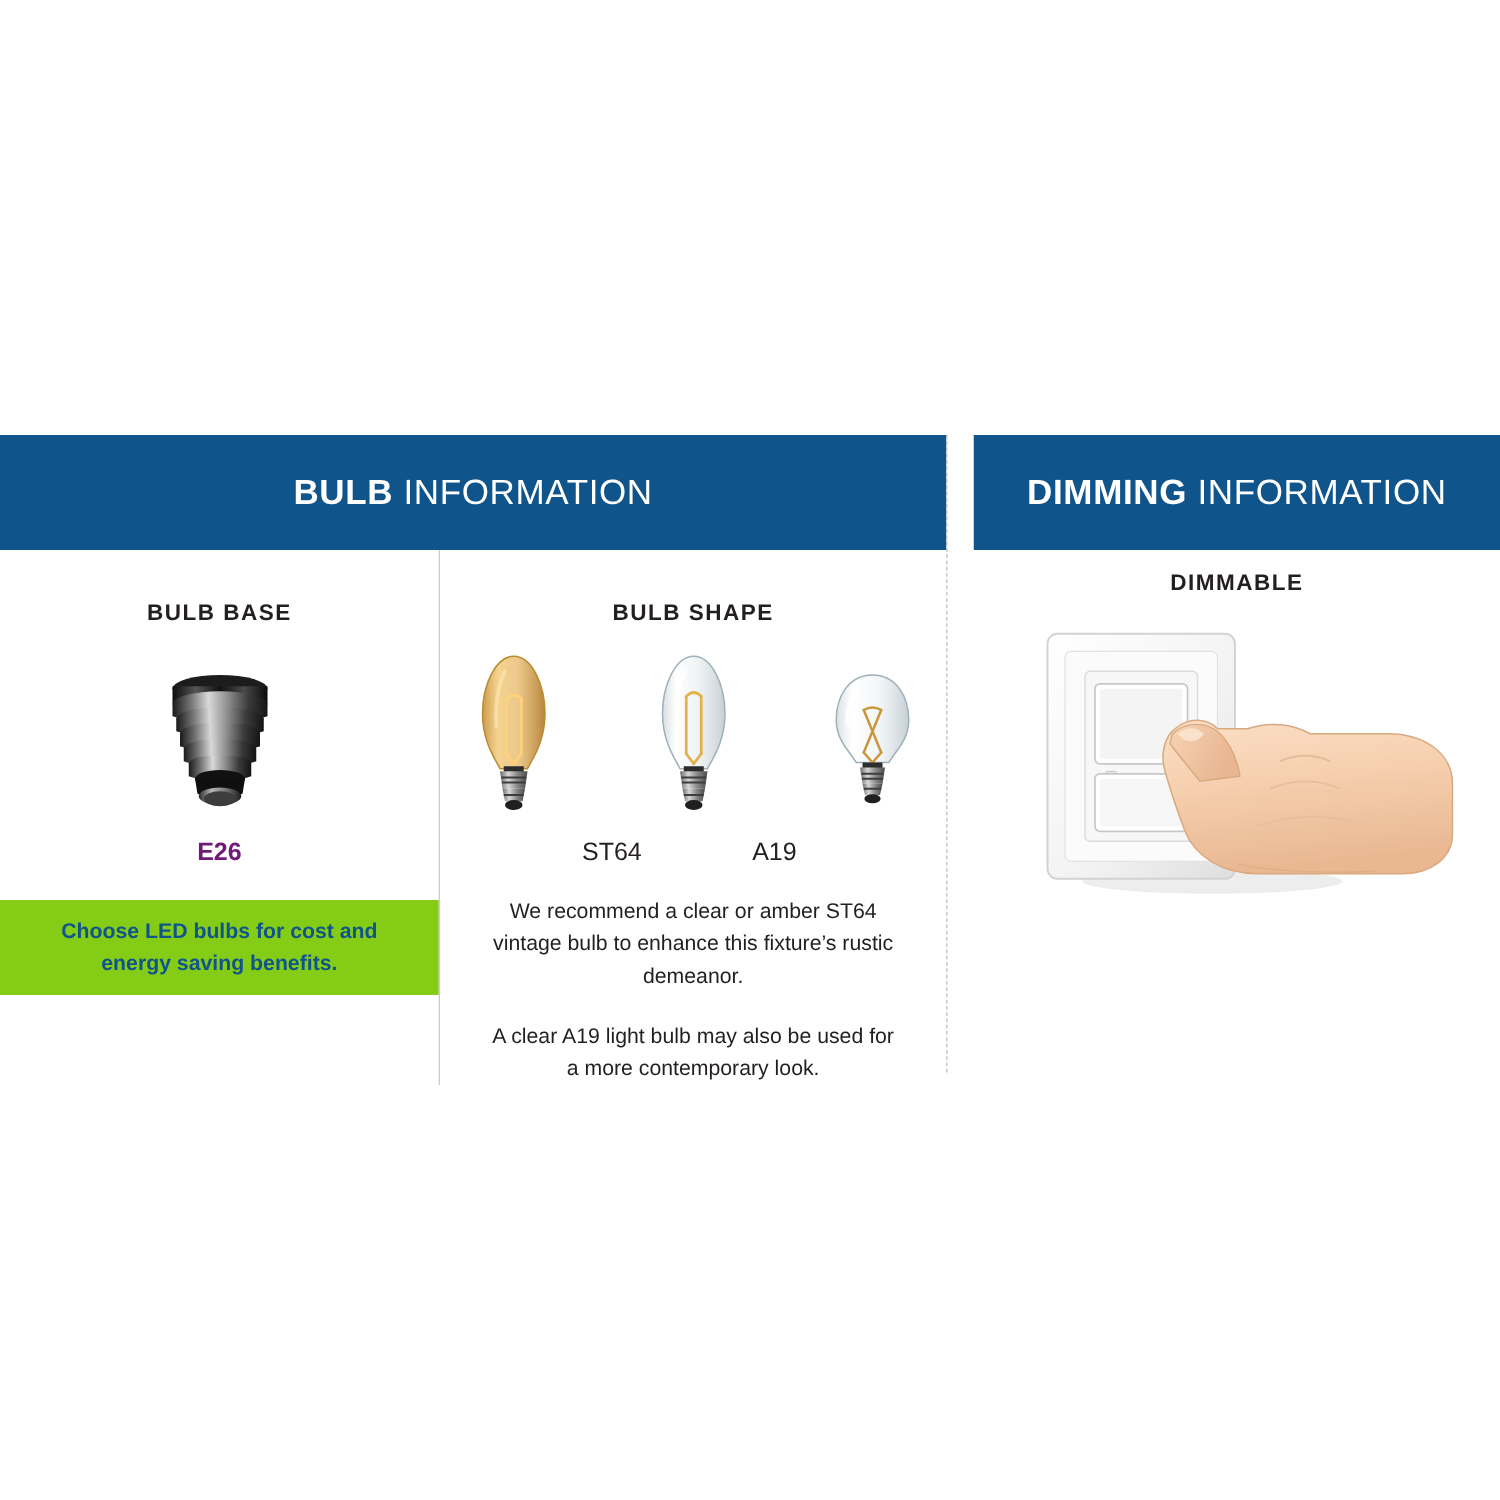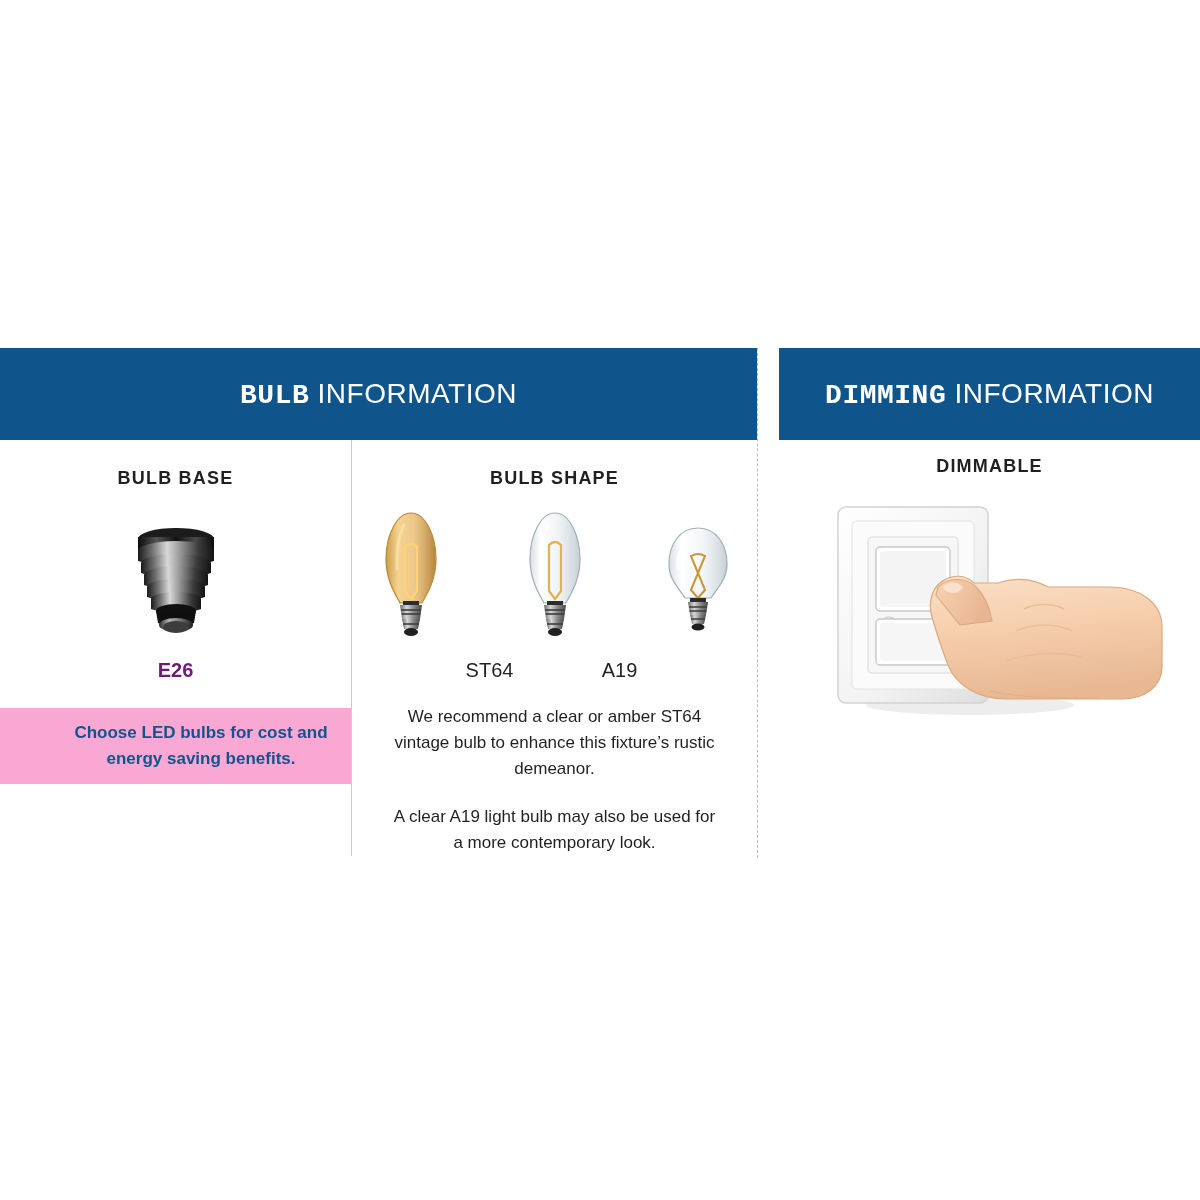--- a/index.html
+++ b/index.html
@@ -48,35 +48,34 @@
     color: #ffffff;
     letter-spacing: 0.5px;
   }
   .panel-header .title {
     font-size: 28px;
     font-weight: 400;
     white-space: nowrap;
   }
   .panel-header .title b {
     font-weight: 700;
-    font-family: Liberation Mono, monospace;
   }
 
   .panel-body {
     position: relative;
     background: #ffffff;
   }
 
   
   .cols {
     display: flex;
   }
   .col {
     box-sizing: border-box;
-    padding-top: 28px;
+    padding-top: 40px;
     text-align: center;
   }
   #col-base {
     width: 351px;
   }
   #col-shape {
     width: 406px;
     border-left: 1px solid #c9ccce;
   }
   #dim-col {
@@ -126,26 +125,26 @@
     line-height: 26px;
     color: #231f20;
     margin: 22px auto 0 auto;
   }
   #col-base .body-text { width: 280px; }
   #col-shape .body-text { width: 330px; }
   #dim-col .body-text { width: 320px; }
 
   .callout {
     margin-top: 26px;
-    background: #f9a8d4;
+    background: #84cc16;
     width: 351px;
     height: 76px;
     display: flex;
     align-items: center;
-    justify-content: flex-end;
+    justify-content: center;
     box-sizing: border-box;
   }
   .callout p {
     margin: 0;
     font-size: 17px;
     line-height: 26px;
     font-weight: 700;
     color: #10548c;
     text-align: center;
     width: 300px;

